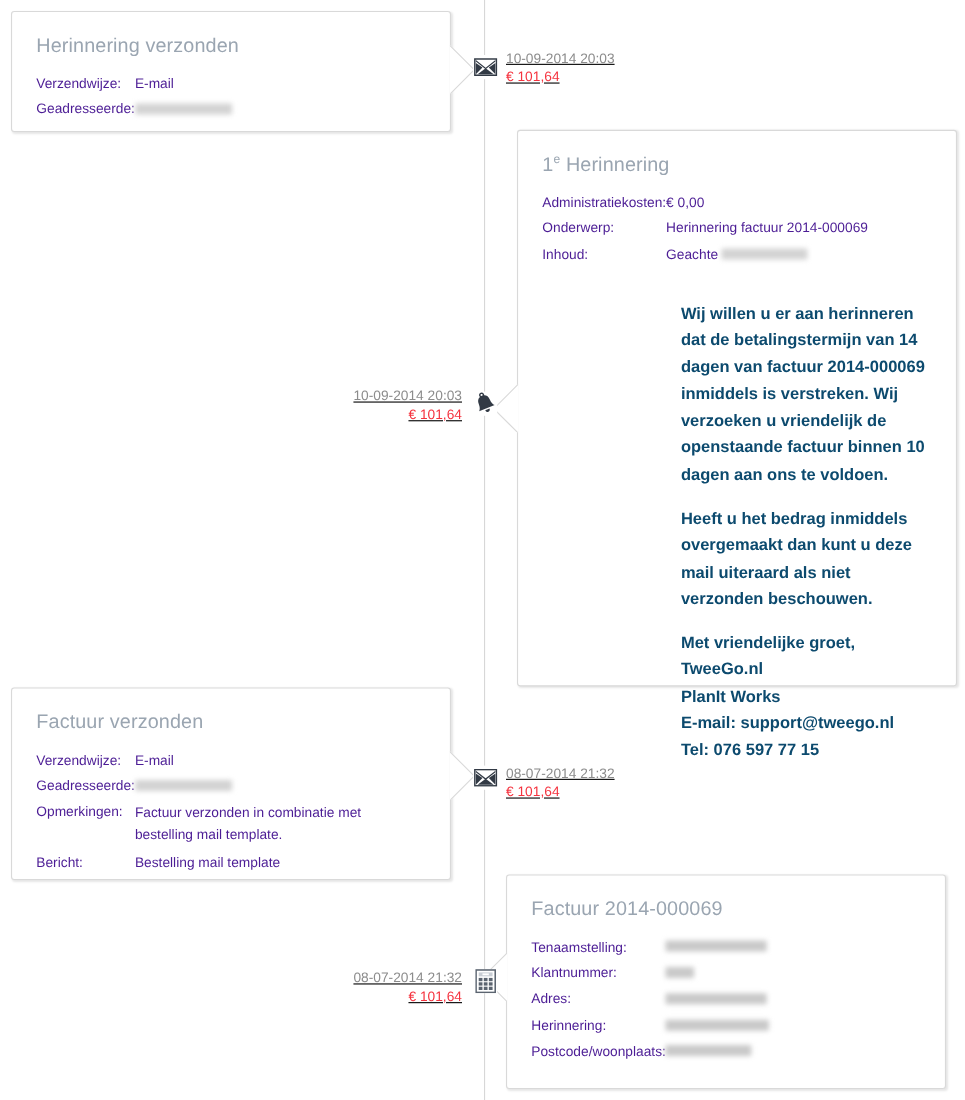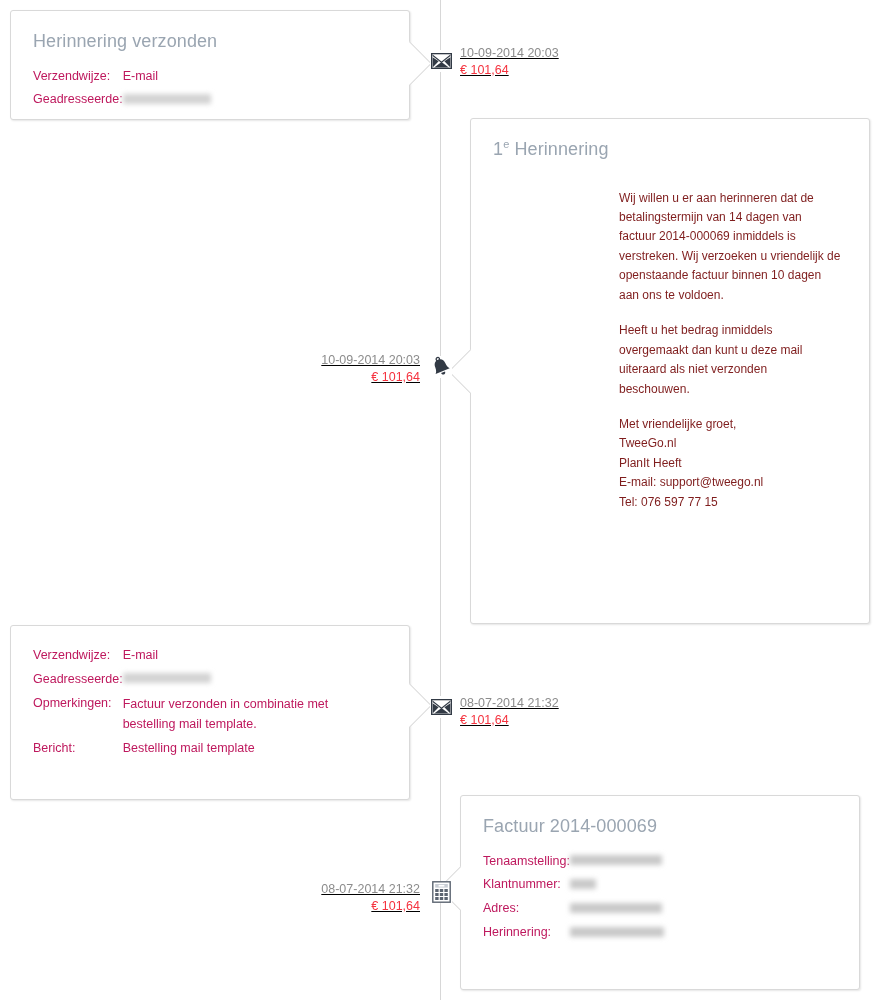--- a/index.html
+++ b/index.html
@@ -48,21 +48,21 @@
   }
   .card-title sup {
     font-size: 11px;
     vertical-align: super;
     line-height: 0;
   }
 
   table.fields { border-collapse: collapse; }
   table.fields td {
     font-size: 12.5px;
-    color: #be185d;
+    color: #4c1d95;
     padding: 0 0 5px 0;
     vertical-align: top;
     line-height: 1.5;
     margin-left: 14px;
   }
   td.lbl { padding-right: 14px; white-space: nowrap; color: #4a4a4a; }
   td.val { color: #4a4a4a; }
 
   
   .redact {
@@ -115,24 +115,25 @@
 
   
   .meta { position: absolute; line-height: 1.35; text-decoration: underline; }
   .meta .date { font-size: 12.5px; color: #8c8c8c; white-space: nowrap; }
   .meta .amt  { font-size: 12.5px; color: #f5333f; white-space: nowrap; font-weight: normal; }
   .meta.right { text-align: left; }
   .meta.left  { text-align: right; }
 
   
   .body-text {
-    font-size: 12px;
-    color: #7f1d1d;
+    font-size: 15px;
+    color: #0c4a6e;
     line-height: 1.62;
     width: 222px;
+    font-weight: bold;
   }
   .body-text p { margin: 0 0 16px 0; }
   .body-text p:last-child { margin-bottom: 0; }
   .sig-line { display: block; }
 </style>
 </head>
 <body>
 
 <div id="stage">
 
@@ -170,28 +171,44 @@
     <div class="date">10-09-2014 20:03</div>
     <div class="amt">€ 101,64</div>
   </div>
 
   <div class="card" style="left:470px; top:118px; width:400px; height:506px;">
     <div class="notch-left" style="top:230px;"></div>
     <div class="card-inner">
       <div class="card-title">
         <span>1</span><sup>e</sup><span> Herinnering</span>
       </div>
+      <table class="fields">
+        <tbody>
+            <tr>
+          <td class="lbl">Administratiekosten:</td>
+          <td class="val">€ 0,00</td>
+        </tr>
+        <tr>
+          <td class="lbl">Onderwerp:</td>
+          <td class="val">Herinnering factuur 2014-000069</td>
+        </tr>
+        <tr>
+          <td class="lbl">Inhoud:</td>
+          <td class="val"><span>Geachte</span> <span class="redact" style="width:78px;"></span></td>
+        </tr>
+      </tbody>
+        </table>
 
       <div class="body-text" style="margin-top:28px; margin-left:126px;">
         <p>Wij willen u er aan herinneren dat de betalingstermijn van 14 dagen van factuur 2014-000069 inmiddels is verstreken. Wij verzoeken u vriendelijk de openstaande factuur binnen 10 dagen aan ons te voldoen.</p>
         <p>Heeft u het bedrag inmiddels overgemaakt dan kunt u deze mail uiteraard als niet verzonden beschouwen.</p>
         <p>
           <span class="sig-line">Met vriendelijke groet,</span>
           <span class="sig-line">TweeGo.nl</span>
-          <span class="sig-line">PlanIt Heeft</span>
+          <span class="sig-line">PlanIt Works</span>
           <span class="sig-line">E-mail: support@tweego.nl</span>
           <span class="sig-line">Tel: 076 597 77 15</span>
         </p>
       </div>
     </div>
   </div>
 
   <div class="marker" style="top:356px;">
     <svg width="22" height="22" viewBox="0 0 22 22">
       <g transform="rotate(-22 11 11)">
@@ -202,20 +219,21 @@
     </svg>
   </div>
   <div class="meta left" style="right:457px; top:352px;">
     <div class="date">10-09-2014 20:03</div>
     <div class="amt">€ 101,64</div>
   </div>
 
   <div class="card" style="left:10px; top:625px; width:400px; height:175px;">
     <div class="notch-right" style="top:57px;"></div>
     <div class="card-inner">
+      <div class="card-title">Factuur verzonden</div>
       <table class="fields">
         <tbody>
             <tr>
           <td class="lbl">Verzendwijze:</td>
           <td class="val">E-mail</td>
         </tr>
         <tr>
           <td class="lbl">Geadresseerde:</td>
           <td class="val"><span class="redact" style="width:88px;"></span></td>
         </tr>
@@ -260,20 +278,24 @@
           <td class="lbl">Klantnummer:</td>
           <td class="val"><span class="redact dark" style="width:26px;"></span></td>
         </tr>
         <tr>
           <td class="lbl">Adres:</td>
           <td class="val"><span class="redact dark" style="width:92px;"></span></td>
         </tr>
         <tr>
           <td class="lbl">Herinnering:</td>
           <td class="val"><span class="redact dark" style="width:94px;"></span></td>
+        </tr>
+        <tr>
+          <td class="lbl">Postcode/woonplaats:</td>
+          <td class="val"><span class="redact dark" style="width:78px;"></span></td>
         </tr>
       </tbody>
         </table>
     </div>
   </div>
 
   <div class="marker" style="top:881px;">
     <svg width="19" height="22" viewBox="0 0 19 22">
       <rect x="0.8" y="0.8" width="17.4" height="20.4" fill="#ffffff" stroke="#5b6470" stroke-width="1.4"></rect>
       <rect x="3.2" y="3.0" width="12.6" height="3.6" fill="#c8cdd4"></rect>

